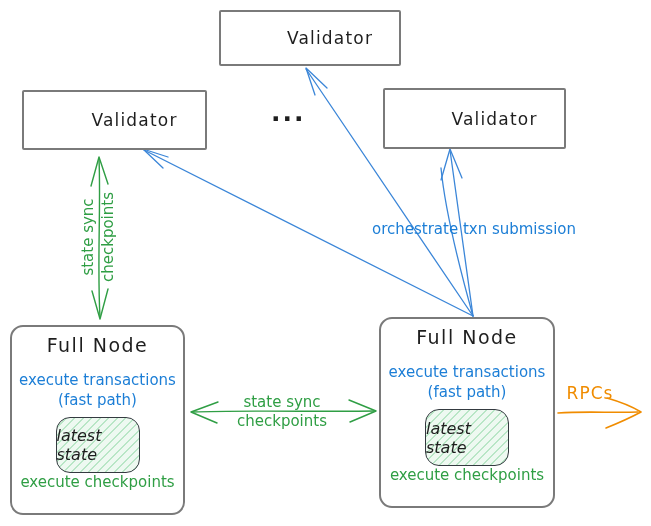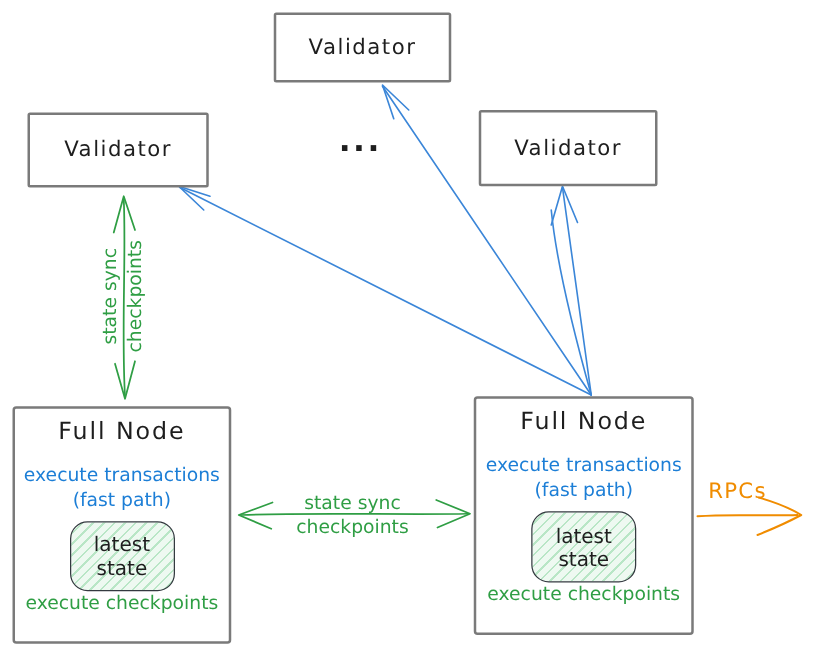--- a/index.html
+++ b/index.html
@@ -4,42 +4,42 @@
 <style>
   html,body{margin:0;padding:0;background:#fff;}
   #canvas{
     position:relative;width:651px;height:526px;background:#ffffff;overflow:hidden;
     font-family:"DejaVu Sans","Liberation Sans",sans-serif;color:#1e1e1e;
   }
   #arrows{position:absolute;left:0;top:0;width:651px;height:526px;pointer-events:none;}
   .vbox{
     position:absolute;border:2px solid var(--box-border);background:#fff;border-radius:2px;
     display:flex;align-items:center;justify-content:center;
-    font-size:17px;letter-spacing:1.2px;color:#1e1e1e;
+    font-size:17px;letter-spacing:1.2px;color:#1e1e1e;padding-left:40px;
   }
   .vbox-top{left:219px;top:10px;width:138px;height:52px;}
   .vbox-left{left:22px;top:90px;width:141px;height:56px;}
   .vbox-right{left:383px;top:88px;width:139px;height:57px;}
   .ellipsis{
     position:absolute;left:271px;top:98px;font-size:25px;font-weight:bold;
     letter-spacing:2px;line-height:30px;color:#1e1e1e;
   }
   .node{
-    position:absolute;border:2px solid var(--box-border);background:#fff;border-radius:3px;
+    position:absolute;border:2px solid var(--box-border);background:#fff;border-radius:13px;
     display:flex;flex-direction:column;align-items:center;box-sizing:border-box;
   }
   .node-left{left:10px;top:325px;width:175px;height:190px;}
   .node-right{left:379px;top:317px;width:176px;height:191px;}
   .node-title{margin-top:7px;font-size:19px;letter-spacing:1.5px;color:#1e1e1e;white-space:nowrap;}
   .node-blue{color:var(--blue);font-size:15px;line-height:20px;text-align:center;margin-top:14px;white-space:nowrap;}
   .state-box{
     margin-top:7px;width:82px;height:62px;border:1.6px solid var(--state-border);border-radius:14px;
     background:repeating-linear-gradient(135deg, var(--state-hatch) 0 1.4px, var(--state-fill) 1.4px 6px);
-    display:flex;flex-direction:column;justify-content:center;align-items:center;
-    font-size:16px;line-height:19px;color:#1e1e1e;
+    display:flex;flex-direction:column;justify-content:center;align-items:flex-start;
+    font-size:16px;line-height:19px;color:#1e1e1e;font-style:italic;
   }
   .node-green{color:var(--green);font-size:15px;margin-top:auto;margin-bottom:22px;white-space:nowrap;}
   .lbl{position:absolute;white-space:nowrap;}
   .lbl-vert{
     left:23px;top:217px;width:150px;height:40px;transform:rotate(-90deg);
     color:var(--green);font-size:15px;line-height:20px;text-align:center;
   }
   .lbl-mid{
     left:222px;top:393px;width:120px;text-align:center;
     color:var(--green);font-size:15px;line-height:19px;white-space:nowrap;
@@ -123,15 +123,16 @@
   </div>
 
   <div class="lbl lbl-vert">
     <div>state sync</div>
     <div>checkpoints</div>
   </div>
   <div class="lbl lbl-mid">
     <div>state sync</div>
     <div>checkpoints</div>
   </div>
+  <div class="lbl lbl-orch">orchestrate txn submission</div>
   <div class="lbl lbl-rpcs">RPCs</div>
 
 </div>
 
 </body></html>

